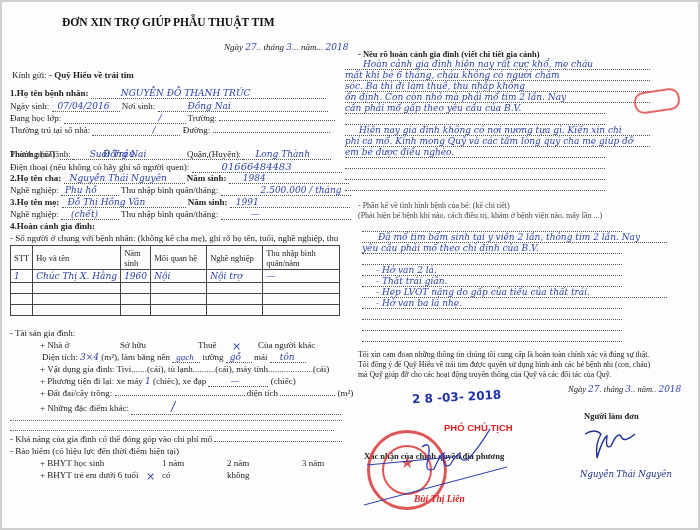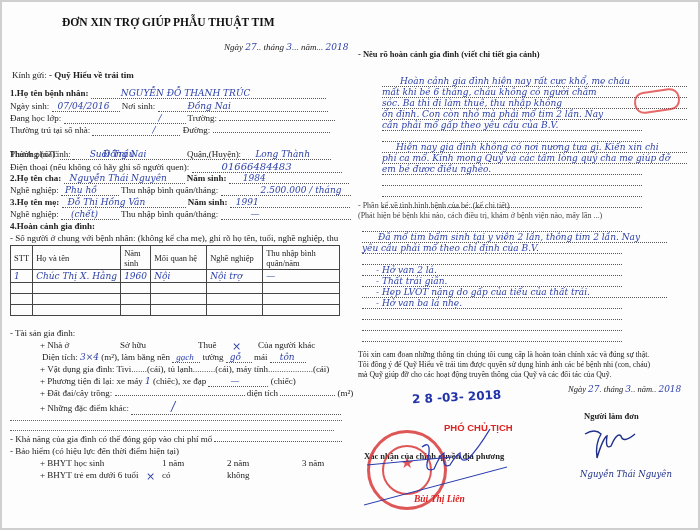--- a/index.html
+++ b/index.html
@@ -210,21 +210,21 @@
     <span style="position:absolute;left:262px;">3 năm</span>
   </div>
   <div class="abs" style="left:38px;top:468px;width:300px;">
     <span>+ BHYT trẻ em dưới 6 tuổi</span>
     <span class="hw" style="position:absolute;left:106px;font-size:11px;">×</span>
     <span style="position:absolute;left:122px;">có</span>
     <span style="position:absolute;left:187px;">không</span>
   </div>
 
   <div class="abs" style="left:356px;top:47px;font-size:8.5px;font-weight:bold;">- Nêu rõ hoàn cảnh gia đình (viết chi tiết gia cảnh)</div>
-  <div class="abs" style="left:380px;top:57px;width:305px;margin-top:17px;">
+  <div class="abs" style="left:343px;top:57px;width:305px;">
     <div class="dots hw" style="display:block;height:11px;padding-left:18px;">Hoàn cảnh gia đình hiện nay rất cực khổ, mẹ cháu</div>
     <div class="dots hw" style="display:block;height:11px;">mất khi bé 6 tháng, cháu không có người chăm</div>
     <div class="dots hw" style="display:block;height:11px;">sóc. Ba thì đi làm thuê, thu nhập không</div>
     <div class="dots hw" style="display:block;height:11px;">ổn định. Con còn nhỏ mà phải mổ tim 2 lần. Nay</div>
     <div class="dots hw" style="display:block;height:11px;width:260px;">cần phải mổ gấp theo yêu cầu của B.V.</div>
     <div class="dots" style="display:block;height:11px;width:260px;"></div>
     <div class="dots hw" style="display:block;height:11px;padding-left:14px;">Hiện nay gia đình không có nơi nương tựa gì. Kiến xin chi</div>
     <div class="dots hw" style="display:block;height:11px;">phí ca mổ. Kính mong Quỹ và các tấm lòng quý cha mẹ giúp đỡ</div>
     <div class="dots hw" style="display:block;height:11px;width:260px;">em bé được điều nghèo.</div>
     <div class="dots" style="display:block;height:11px;width:260px;"></div>

